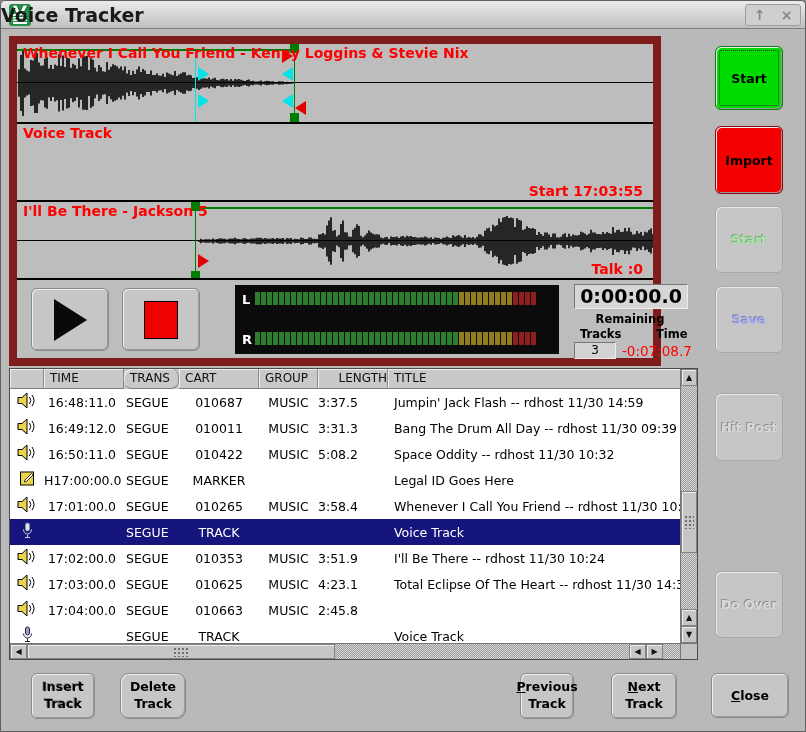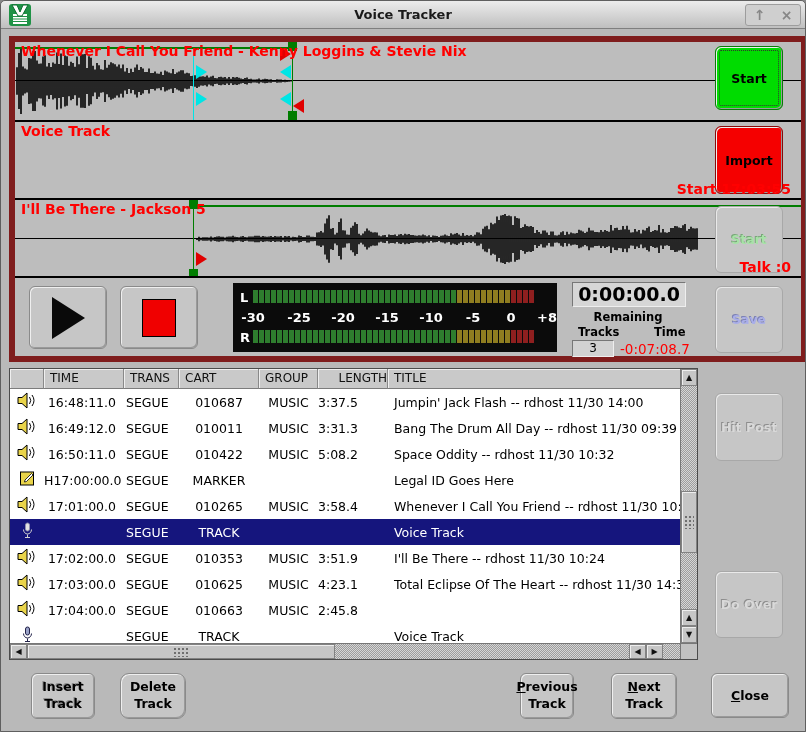--- a/index.html
+++ b/index.html
@@ -11,31 +11,31 @@
   }
   
   .titlebar {
     position:absolute; top:0; left:0; right:0; height:28px;
     background:linear-gradient(#ececec,#bfbfbf); border-bottom:1px solid #7f7f7f;
     border-radius:4px 4px 0 0;
   }
   .app-icon { position:absolute; left:7px; top:2px; width:26px; height:24px; }
   .win-title {
     position:absolute; left:0; right:0; top:0; height:24px; line-height:28px;
-    text-align:center; font-weight:bold; font-size:13px; color:#1a1a1a;
+    font-weight:bold; font-size:19px; color:#1a1a1a;
   }
   .win-ctrls {
     position:absolute; right:4px; top:3px; width:56px; height:22px;
     background:#cfcfcf; border:1px solid #9d9d9d; border-radius:3px;
     display:flex; align-items:center; justify-content:space-around;
     color:#878787; font-weight:bold; font-size:14px;
   }
   .win-ctrls span { cursor:default; line-height:20px; }
   
-  .wave-stack { position:absolute; left:8px; top:35px; width:798px; border:6px solid #7f1d1d; background:#000; }
+  .wave-stack { position:absolute; left:8px; top:35px; width:652px; border:8px solid #7f1d1d; background:#000; }
   .panel { position:relative; height:78px; background:#bdbdbd; overflow:hidden; }
   .panel + .panel, .transport { border-top:2px solid #000; }
   .axis { position:absolute; left:0; right:0; top:38px; height:1px; background:#000; }
   .wave { position:absolute; left:0; top:0; }
   .wave-title { position:absolute; left:6px; top:1px; color:#f00; font-weight:bold; font-size:14px; z-index:5; }
   .corner-label { position:absolute; right:10px; bottom:1px; color:#f00; font-weight:bold; font-size:14px; z-index:5; }
   .vline { position:absolute; width:1px; top:0; bottom:0; }
   .c-cyan { background:#00e5e5; } .c-green { background:#007d00; }
   .sq { position:absolute; width:9px; height:9px; background:#007d00; z-index:4; }
   .hline { position:absolute; height:2px; background:#007d00; top:5px; }
@@ -94,21 +94,21 @@
   .thead div {
     border-right:1px solid #898989; border-bottom:1px solid #7c7c7c;
     box-shadow:inset 1px 1px 0 #efefef; padding:2px 0 0 6px; overflow:hidden; white-space:nowrap;
   }
   .rows { position:absolute; left:0; top:20px; right:17px; bottom:16px; overflow:hidden; background:#fff; }
   .trow { display:flex; height:26px; align-items:center; font-size:12.5px; color:#000; white-space:nowrap; }
   .trow.selected { background:#15157d; color:#fff; }
   .cell { overflow:hidden; flex-shrink:0; }
   .c-icon { width:34px; text-align:center; }
   .c-time { width:80px; text-align:right; padding-right:8px; }
-  .c-trans { width:55px; padding-left:2px; }
+  .c-trans { width:55px; padding-left:2px;border-radius:8px; }
   .c-cart { width:80px; text-align:center; }
   .c-group { width:59px; text-align:center; }
   .c-len  { width:70px; text-align:left; padding-right:10px; }
   .c-title { padding-left:6px; }
   
   .dither { background-image:
       linear-gradient(45deg,#9d9d9d 25%,transparent 25%,transparent 75%,#9d9d9d 75%),
       linear-gradient(45deg,#9d9d9d 25%,#d6d6d6 25%,#d6d6d6 75%,#9d9d9d 75%);
     background-size:2px 2px; background-position:0 0,1px 1px; }
   .vsb { position:absolute; right:0; top:0; width:17px; bottom:16px; border-left:1px solid #777; }
@@ -292,30 +292,20 @@
             <i style="background: rgb(143, 125, 32);"></i>
             <i style="background: rgb(143, 125, 32);"></i>
             <i style="background: rgb(143, 125, 32);"></i>
             <i style="background: rgb(143, 125, 32);"></i>
             <i style="background: rgb(143, 125, 32);"></i>
             <i style="background: rgb(143, 31, 31);"></i>
             <i style="background: rgb(143, 31, 31);"></i>
             <i style="background: rgb(143, 31, 31);"></i>
             <i style="background: rgb(143, 31, 31);"></i>
           </div>
-        <div class="meter-scale" id="meter-scale">
-            <span style="left: 20px;">-30</span>
-            <span style="left: 66px;">-25</span>
-            <span style="left: 110px;">-20</span>
-            <span style="left: 154px;">-15</span>
-            <span style="left: 198px;">-10</span>
-            <span style="left: 240px;">-5</span>
-            <span style="left: 278px;">0</span>
-            <span style="left: 314px;">+8</span>
-          </div>
       </div>
 
       <div class="time-display">0:00:00.0</div>
       <div class="remaining">
         <div class="head">Remaining</div>
         <div class="rem-cols">
           <span class="tl">Tracks</span>
           <span class="tr">Time</span>
         </div>
         <div class="rem-vals">
@@ -350,21 +340,21 @@
         <div class="trow">
           <div class="cell c-icon"><svg width="20" height="17" viewBox="0 0 20 17">
               <polygon points="1,5.5 5,5.5 10,1 10,16 5,11.5 1,11.5" fill="#e9d44a" stroke="#000" stroke-width="1"></polygon>
               <path d="M12.5 5 q2.5 3.5 0 7 M15 3 q4 5.5 0 11" stroke="#000" stroke-width="1" fill="none"></path>
             </svg></div>
           <div class="cell c-time">16:48:11.0</div>
           <div class="cell c-trans">SEGUE</div>
           <div class="cell c-cart">010687</div>
           <div class="cell c-group">MUSIC</div>
           <div class="cell c-len">3:37.5</div>
-          <div class="cell c-title">Jumpin' Jack Flash -- rdhost 11/30 14:00</div>
+          <div class="cell c-title">Jumpin' Jack Flash -- rdhost 11/30 14:59</div>
         </div>
         <div class="trow">
           <div class="cell c-icon"><svg width="20" height="17" viewBox="0 0 20 17">
               <polygon points="1,5.5 5,5.5 10,1 10,16 5,11.5 1,11.5" fill="#e9d44a" stroke="#000" stroke-width="1"></polygon>
               <path d="M12.5 5 q2.5 3.5 0 7 M15 3 q4 5.5 0 11" stroke="#000" stroke-width="1" fill="none"></path>
             </svg></div>
           <div class="cell c-time">16:49:12.0</div>
           <div class="cell c-trans">SEGUE</div>
           <div class="cell c-cart">010011</div>
           <div class="cell c-group">MUSIC</div>

